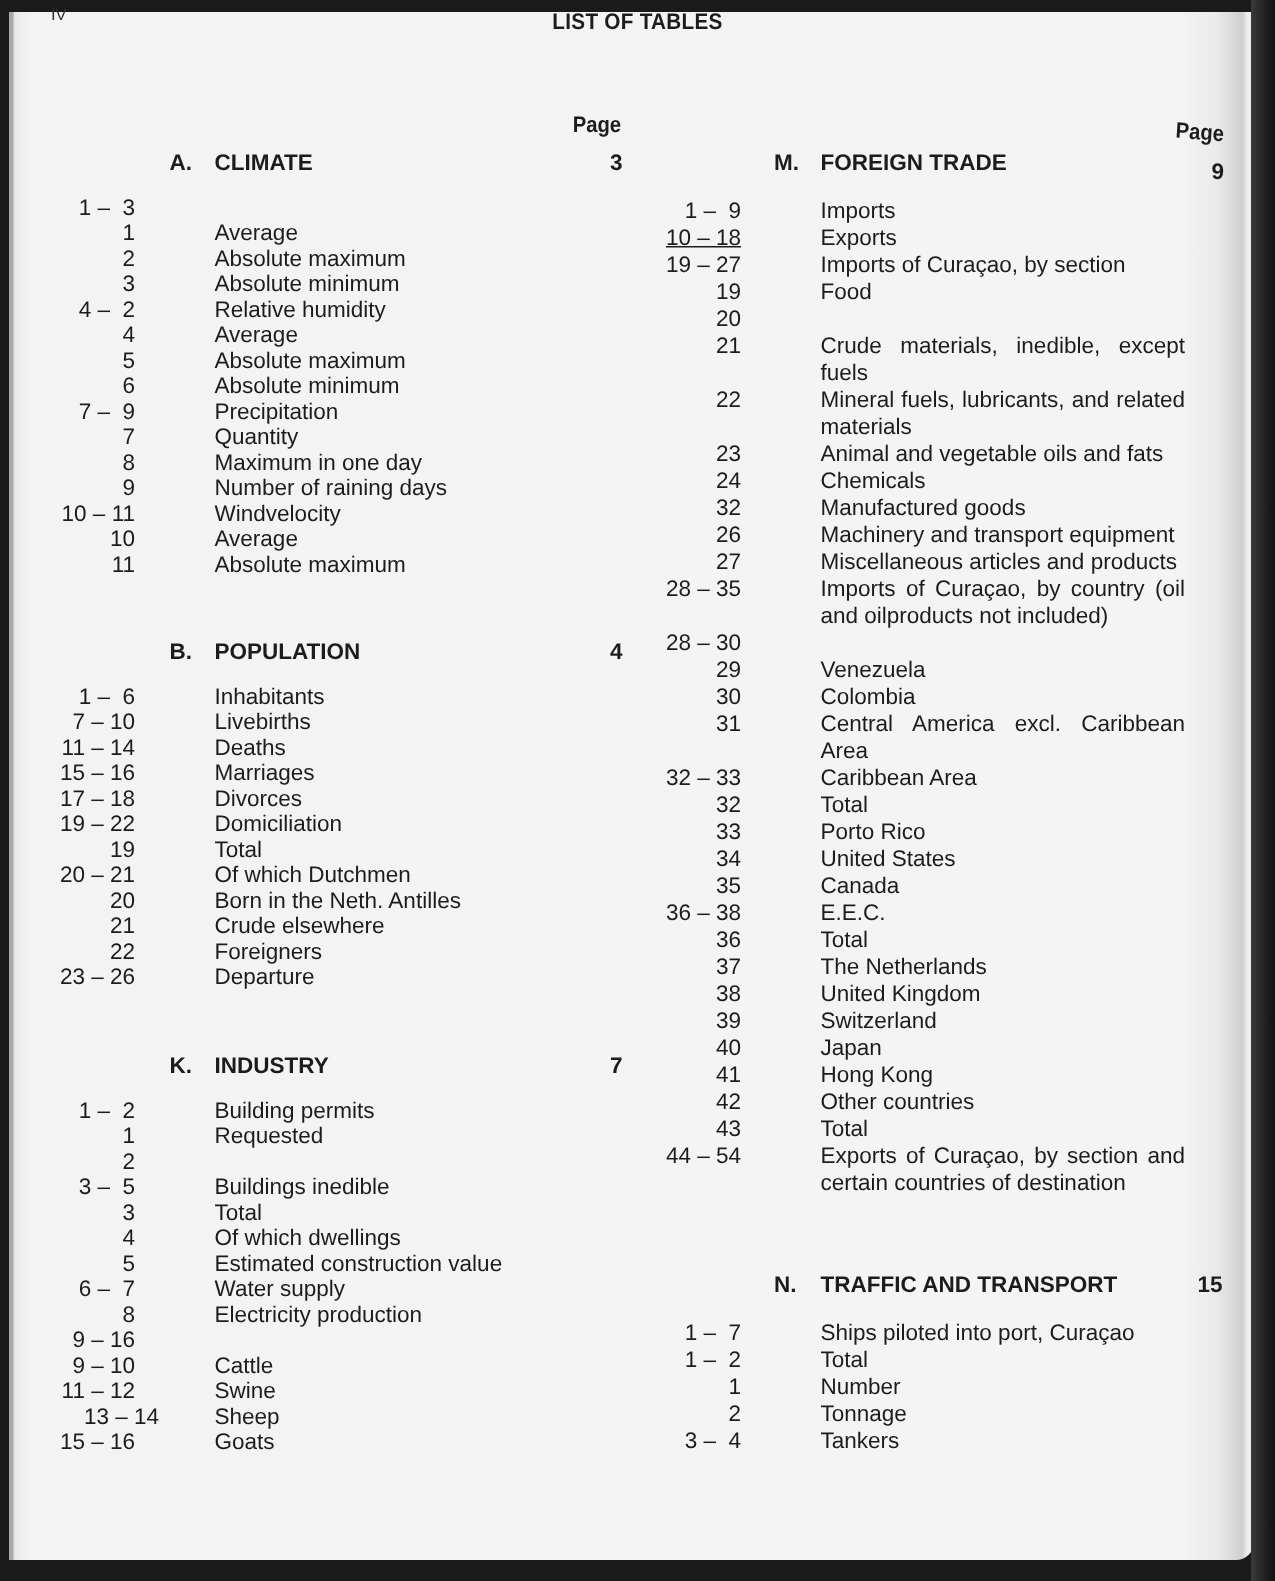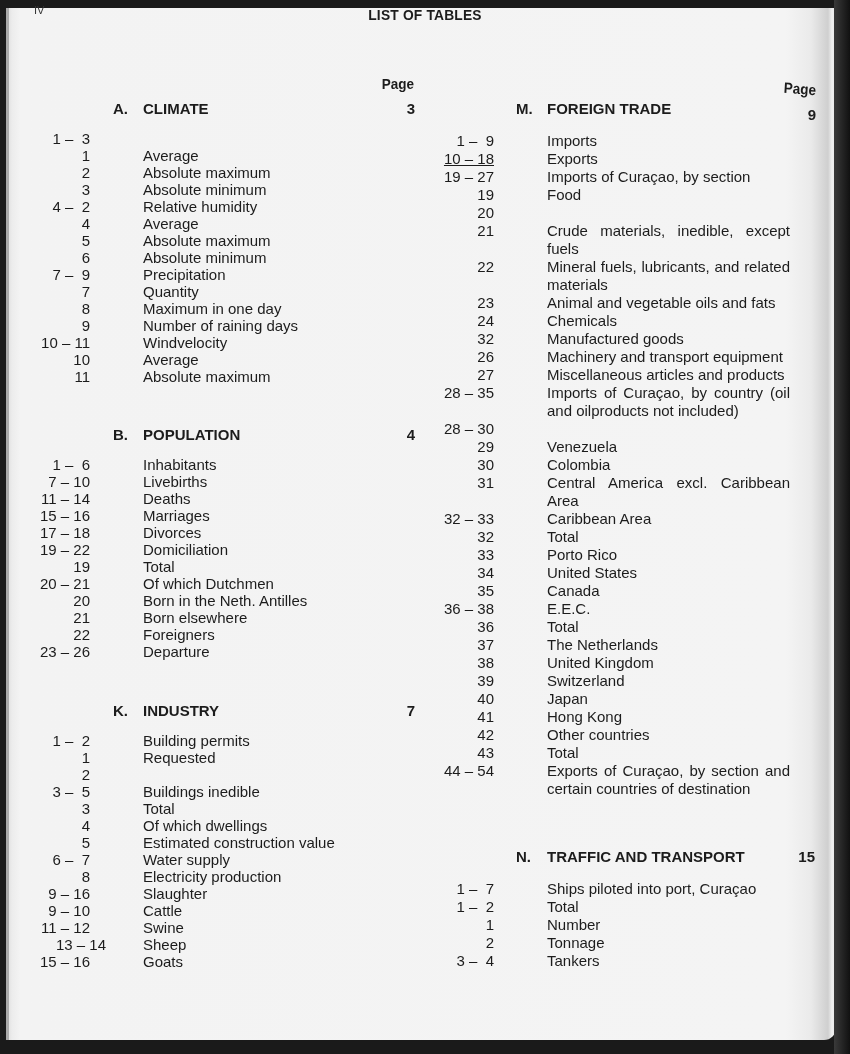--- a/index.html
+++ b/index.html
@@ -163,21 +163,21 @@
     <div class="entry" style="position: absolute; top: 119px; left: 0px; height: 17px; width: 363px;">
       <span class="num" style="left: 0px;">20 – 21</span>
       <span class="txt" style="left: 113px; width: 250px; line-height: 17px;">Of which Dutchmen</span>
     </div>
     <div class="entry" style="position: absolute; top: 136px; left: 0px; height: 17px; width: 363px;">
       <span class="num" style="left: 0px;">20</span>
       <span class="txt" style="left: 113px; width: 250px; line-height: 17px;">Born in the Neth. Antilles</span>
     </div>
     <div class="entry" style="position: absolute; top: 153px; left: 0px; height: 17px; width: 363px;">
       <span class="num" style="left: 0px;">21</span>
-      <span class="txt" style="left: 113px; width: 250px; line-height: 17px;">Born elsewhere</span>
+      <span class="txt" style="left: 113px; width: 250px; line-height: 17px;">Crude elsewhere</span>
     </div>
     <div class="entry" style="position: absolute; top: 170px; left: 0px; height: 17px; width: 363px;">
       <span class="num" style="left: 0px;">22</span>
       <span class="txt" style="left: 113px; width: 250px; line-height: 17px;">Foreigners</span>
     </div>
     <div class="entry" style="position: absolute; top: 187px; left: 0px; height: 17px; width: 363px;">
       <span class="num" style="left: 0px;">23 – 26</span>
       <span class="txt" style="left: 113px; width: 250px; line-height: 17px;">Departure</span>
     </div>
   </div>
@@ -218,21 +218,20 @@
     <div class="entry" style="position: absolute; top: 119px; left: 0px; height: 17px; width: 363px;">
       <span class="num" style="left: 0px;">6 –  7</span>
       <span class="txt" style="left: 113px; width: 250px; line-height: 17px;">Water supply</span>
     </div>
     <div class="entry" style="position: absolute; top: 136px; left: 0px; height: 17px; width: 363px;">
       <span class="num" style="left: 0px;">8</span>
       <span class="txt" style="left: 113px; width: 250px; line-height: 17px;">Electricity production</span>
     </div>
     <div class="entry" style="position: absolute; top: 153px; left: 0px; height: 17px; width: 363px;">
       <span class="num" style="left: 0px;">9 – 16</span>
-      <span class="txt" style="left: 113px; width: 250px; line-height: 17px;">Slaughter</span>
     </div>
     <div class="entry" style="position: absolute; top: 170px; left: 0px; height: 17px; width: 363px;">
       <span class="num" style="left: 0px;">9 – 10</span>
       <span class="txt" style="left: 113px; width: 250px; line-height: 17px;">Cattle</span>
     </div>
     <div class="entry" style="position: absolute; top: 187px; left: 0px; height: 17px; width: 363px;">
       <span class="num" style="left: 0px;">11 – 12</span>
       <span class="txt" style="left: 113px; width: 250px; line-height: 17px;">Swine</span>
     </div>
     <div class="entry" style="position: absolute; top: 204px; left: 0px; height: 17px; width: 363px;">

